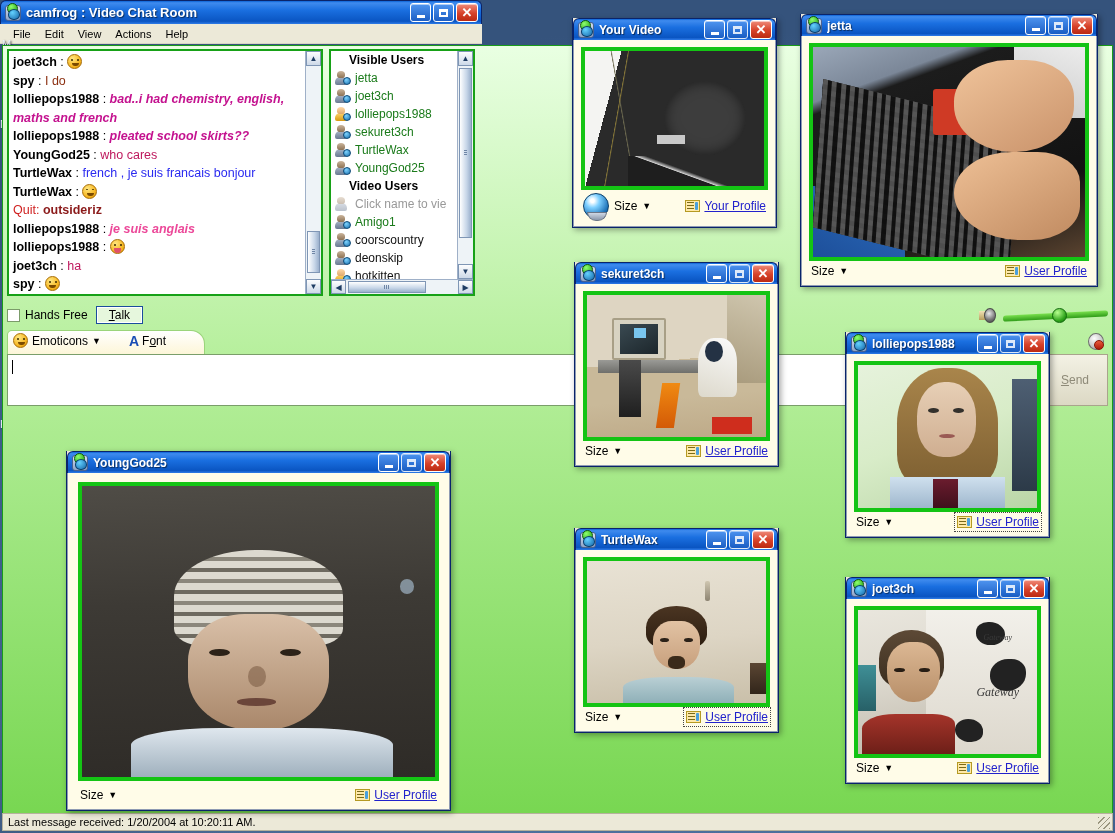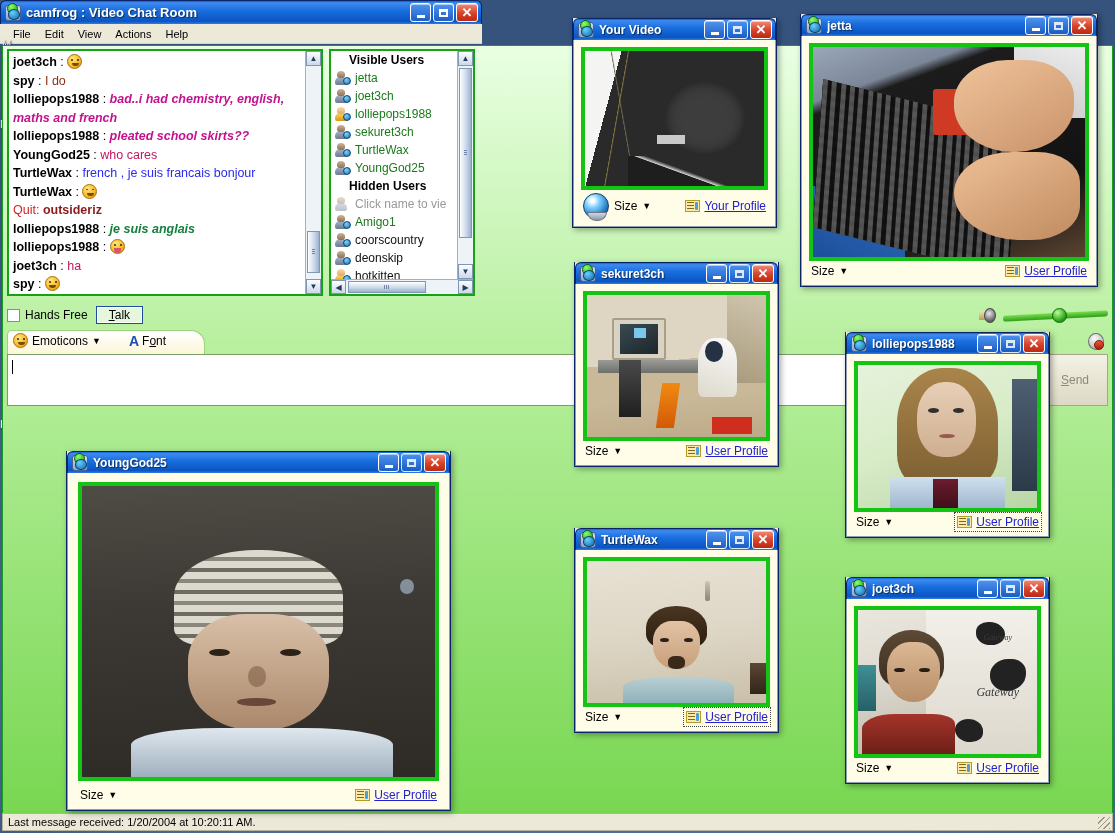--- a/index.html
+++ b/index.html
@@ -164,21 +164,21 @@
     position: absolute; left: 4px; top: 2px; right: 18px;
     font-size: 12.5px; line-height: 18.5px;
   }
   .cl { white-space: normal; }
   .cl .nick { font-weight: bold; color: #000; }
   .cl .sep { color: #000; }
   .cl .msg { }
   .msg.blue { color: #2a2af0; }
   .msg.brown { color: #8b2f10; }
   .msg.pink { color: #c4128f; font-style: italic; font-weight: bold; }
-  .msg.purple { color: #15803d; font-style: italic; font-weight: bold; }
+  .msg.purple { color: #ec4899; font-style: italic; font-weight: bold; }
   .msg.gray { color: #be185d; }
   .cl.quit .q-label { color: #d02020; }
   .cl.quit .q-nick { color: #8b1a1a; font-weight: bold; }
   .emo {
     display: inline-block; width: 15px; height: 15px; vertical-align: -3px;
     border-radius: 50%;
     background: radial-gradient(circle at 35% 28%, #ffe680, #f7b824 60%, #d88f06);
     border: 1px solid #a86d04;
     position: relative;
   }
@@ -690,21 +690,21 @@
             </div>
             <div class="user-row">
               <span class="u-icon">
                 <span class="body"></span>
                 <span class="head"></span>
                 <span class="cam"></span>
               </span>
               <span class="uname green">YoungGod25</span>
             </div>
           </div>
-        <div class="users-head">Hidden Users</div>
+        <div class="users-head">Video Users</div>
         <div id="hidden-users">
             <div class="user-row">
               <span class="u-icon dim nocam">
                 <span class="body"></span>
                 <span class="head"></span>
               </span>
               <span class="uname gray">Click name to vie</span>
             </div>
             <div class="user-row">
               <span class="u-icon">

